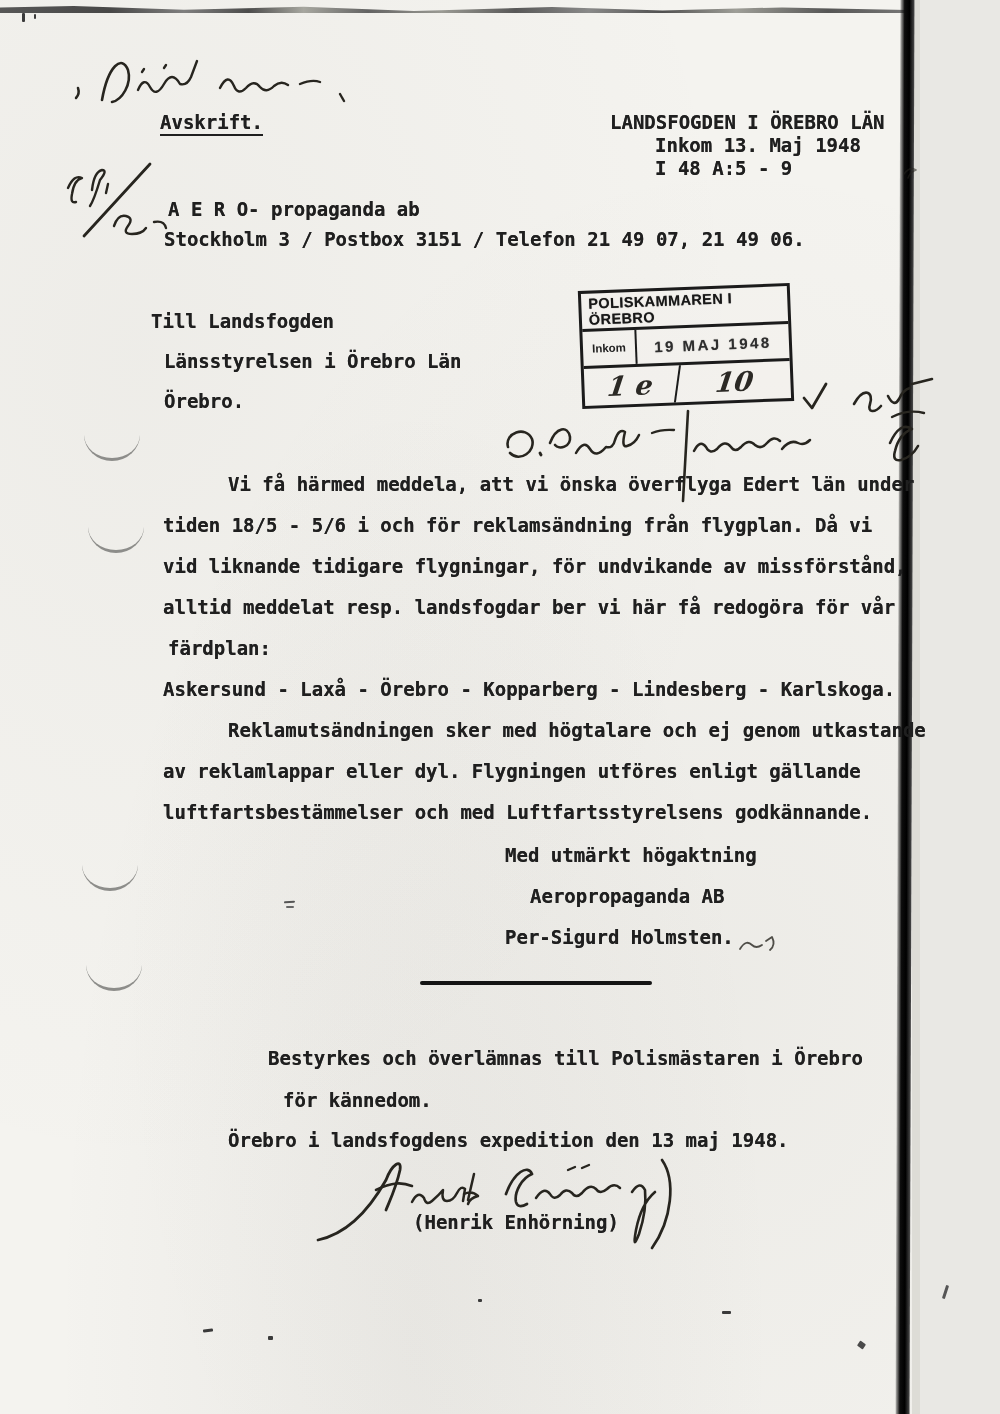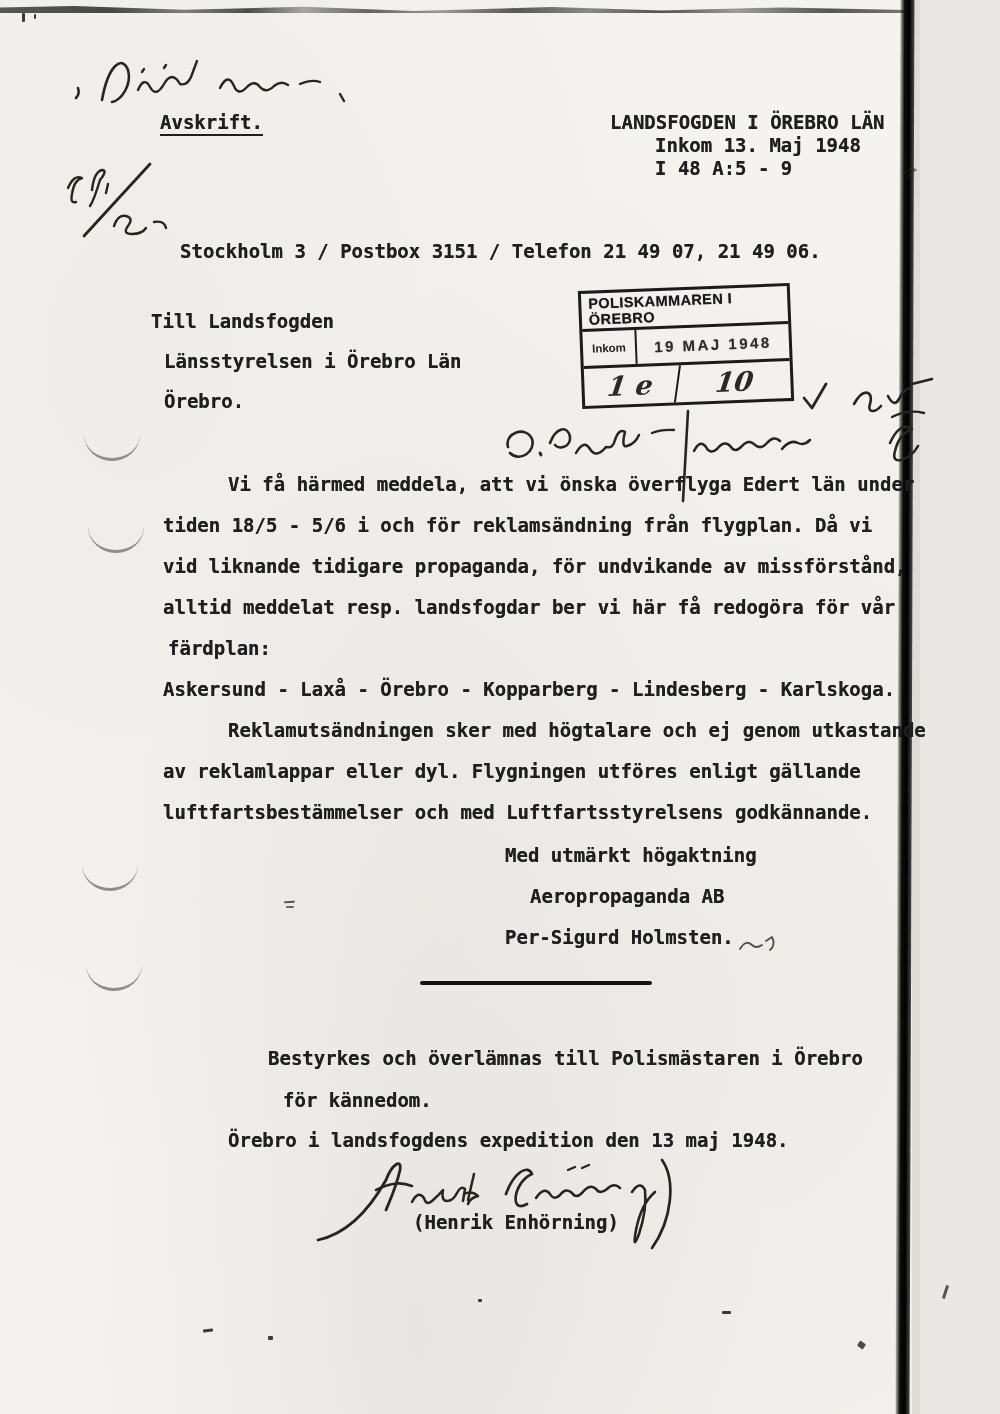--- a/index.html
+++ b/index.html
@@ -94,21 +94,22 @@
 
   <svg class="hw" style="left:58px;top:158px;" width="125" height="82" viewBox="0 0 125 82">
     <path d="M26,78 L92,6" stroke-width="2.8"></path>
     <path d="M10,30 q6,-14 14,-10 q-8,2 -10,16 q-2,10 4,8" stroke-width="2.4"></path>
     <path d="M34,32 q2,-18 10,-20 q6,0 -2,10 q-6,20 -10,26" stroke-width="2.4"></path>
     <path d="M50,26 l-2,9" stroke-width="2.4"></path>
     <path d="M56,68 q4,-12 12,-10 q8,2 2,10 q-6,8 4,8 q10,0 14,-6" stroke-width="2.4"></path>
     <path d="M96,64 q10,-2 12,6" stroke-width="2.4"></path>
   </svg>
 
-  <div class="t" style="left:180px;top:227px;margin-top:12px;">Stockholm 3 / Postbox 3151 / Telefon 21 49 07, 21 49 06.</div>
+  <div class="t" style="left:168px;top:197px;">A E R O- propaganda ab</div>
+  <div class="t" style="left:164px;top:227px;">Stockholm 3 / Postbox 3151 / Telefon 21 49 07, 21 49 06.</div>
 
   <div class="t" style="left:151px;top:309px;">Till Landsfogden</div>
   <div class="t" style="left:164px;top:349px;">Länsstyrelsen i Örebro Län</div>
   <div class="t" style="left:164px;top:389px;">Örebro.</div>
 
   <div id="stamp">
     <div class="row r1">POLISKAMMAREN I ÖREBRO</div>
     <div class="row r2">
       <div class="inkom">Inkom</div>
       <div class="date">19 MAJ 1948</div>
@@ -134,21 +135,21 @@
     <path d="M160,28 q10,-4 22,-3" stroke-width="2.3"></path>
     <path d="M196,6 L191,96" stroke-width="2.6"></path>
     <path d="M202,46 q6,-12 12,-4 q4,8 11,2 q8,-10 14,-2 q4,6 10,0 q8,-9 14,-2 q6,5 12,-2 q7,-8 13,-2" stroke-width="2.5"></path>
     <path d="M290,44 q8,-10 16,-6 q6,3 12,-3" stroke-width="2.5"></path>
     <path d="M398,38 q10,-22 22,-14 q-13,5 -17,22 q-3,11 6,9 q11,-3 17,-14" stroke-width="2.6"></path>
     <path d="M400,12 q16,-8 32,-4" stroke-width="2.4"></path>
   </svg>
 
   <div class="t" style="left:228px;top:472px;">Vi få härmed meddela, att vi önska överflyga Edert län under</div>
   <div class="t" style="left:163px;top:513px;">tiden 18/5 - 5/6 i och för reklamsändning från flygplan. Då vi</div>
-  <div class="t" style="left:163px;top:554px;">vid liknande tidigare propaganda, för undvikande av missförstånd,</div>
+  <div class="t" style="left:163px;top:554px;">vid liknande tidigare flygningar, för undvikande av missförstånd,</div>
   <div class="t" style="left:163px;top:595px;">alltid meddelat resp. landsfogdar ber vi här få redogöra för vår</div>
   <div class="t" style="left:168px;top:636px;">färdplan:</div>
   <div class="t" style="left:228px;top:718px;">Reklamutsändningen sker med högtalare och ej genom utkastande</div>
   <div class="t" style="left:163px;top:677px;">Askersund - Laxå - Örebro - Kopparberg - Lindesberg - Karlskoga.</div>
   <div class="t" style="left:163px;top:759px;">av reklamlappar eller dyl. Flygningen utföres enligt gällande</div>
   <div class="t" style="left:163px;top:800px;">luftfartsbestämmelser och med Luftfartsstyrelsens godkännande.</div>
 
   <div class="t" style="left:505px;top:843px;">Med utmärkt högaktning</div>
   <div class="t" style="left:530px;top:884px;">Aeropropaganda AB</div>
   <div class="t" style="left:505px;top:925px;">Per-Sigurd Holmsten.</div>

